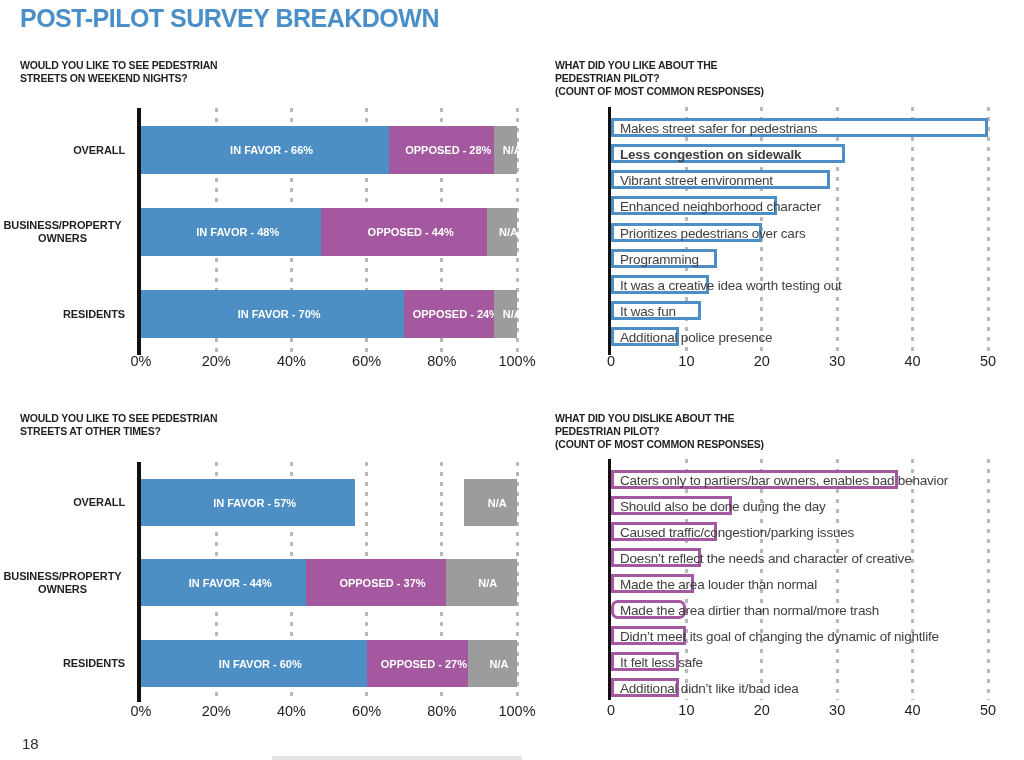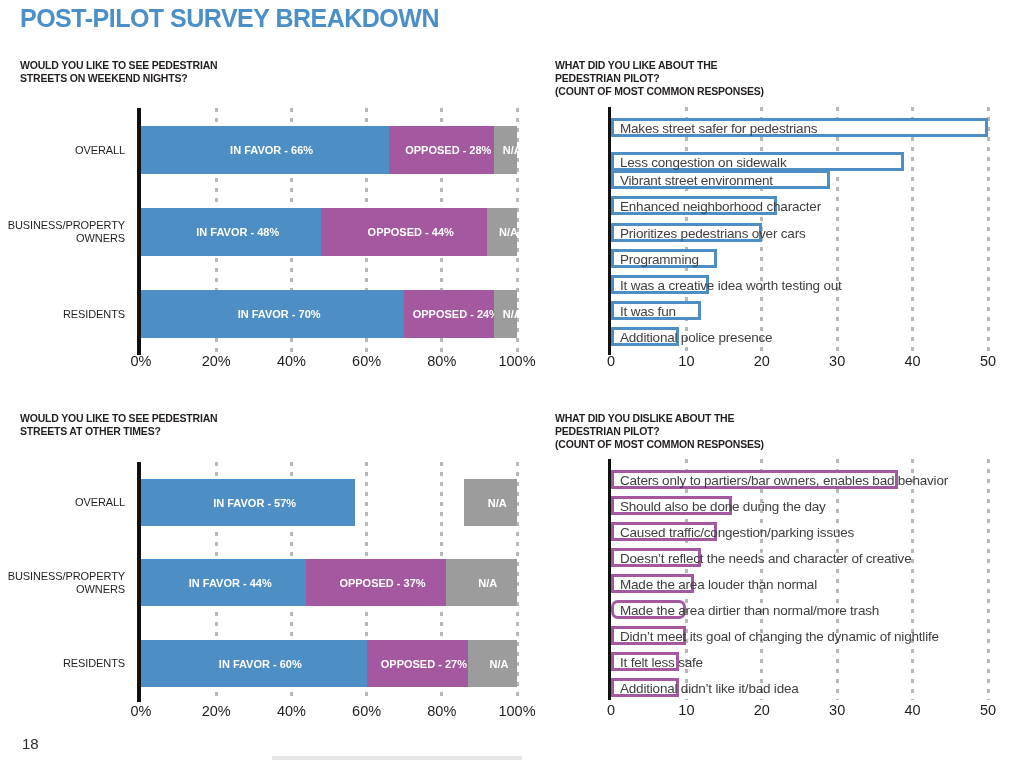--- a/index.html
+++ b/index.html
@@ -16,21 +16,21 @@
     letter-spacing:-0.2px; line-height:13px; }
   .chart-heading-line { white-space:nowrap; }
 
   .axis-line { position:absolute; background:#111111; }
   .gridline { position:absolute; width:3px;
     background:repeating-linear-gradient(to bottom,#b8b8b8 0 4px, transparent 4px 10px); }
   .tick-label { position:absolute; font-size:14.5px; color:#1f1f1f; text-align:center;
     white-space:nowrap; }
 
   .cat-label { position:absolute; display:flex; align-items:center; justify-content:flex-end;
-    text-align:right; font-size:11px; font-weight:400; color:#231f20; line-height:13px;
+    text-align:center; font-size:11px; font-weight:700; color:#231f20; line-height:13px;
     letter-spacing:-0.1px; }
 
   .seg { position:absolute; display:flex; align-items:center; justify-content:center;
     overflow:visible; }
   .seg-label { color:#ffffff; font-size:11px; font-weight:700; white-space:nowrap;
     letter-spacing:0px;padding-left:13px; }
 
   .count-bar { position:absolute; background:#ffffff; border-style:solid; border-width:3px; }
   .count-bar-label { position:absolute; left:6px; top:50%; transform:translateY(-50%);
     font-size:13.5px; color:#3f3f3f; white-space:nowrap; letter-spacing:-0.2px; }
@@ -108,21 +108,21 @@
       <div class="gridline" style="left: 280.7px; top: 48px; height: 248px;"></div>
       <div class="tick-label" style="left: 252.2px; top: 294px; width: 60px;">30</div>
       <div class="gridline" style="left: 356.1px; top: 48px; height: 248px;"></div>
       <div class="tick-label" style="left: 327.6px; top: 294px; width: 60px;">40</div>
       <div class="gridline" style="left: 431.5px; top: 48px; height: 248px;"></div>
       <div class="tick-label" style="left: 403px; top: 294px; width: 60px;">50</div>
       <div class="axis-line" style="left: 53px; top: 48px; width: 3px; height: 248px;"></div>
       <div class="count-bar" style="left: 56px; top: 59px; width: 377px; height: 19px; border-color: rgb(77, 143, 196);">
         <div class="count-bar-label">Makes street safer for pedestrians</div>
       </div>
-      <div class="count-bar" style="left: 56px; top: 93px; width: 293px; height: 19px; border-color: rgb(77, 143, 196);">
+      <div class="count-bar" style="left: 56px; top: 85px; width: 234px; height: 19px; border-color: rgb(77, 143, 196); font-weight: bold;">
         <div class="count-bar-label">Less congestion on sidewalk</div>
       </div>
       <div class="count-bar" style="left: 56px; top: 111px; width: 218.66px; height: 19px; border-color: rgb(77, 143, 196);">
         <div class="count-bar-label">Vibrant street environment</div>
       </div>
       <div class="count-bar" style="left: 56px; top: 137px; width: 165.88px; height: 19px; border-color: rgb(77, 143, 196);">
         <div class="count-bar-label">Enhanced neighborhood character</div>
       </div>
       <div class="count-bar" style="left: 56px; top: 164px; width: 150.8px; height: 19px; border-color: rgb(77, 143, 196);">
         <div class="count-bar-label">Prioritizes pedestrians over cars</div>

